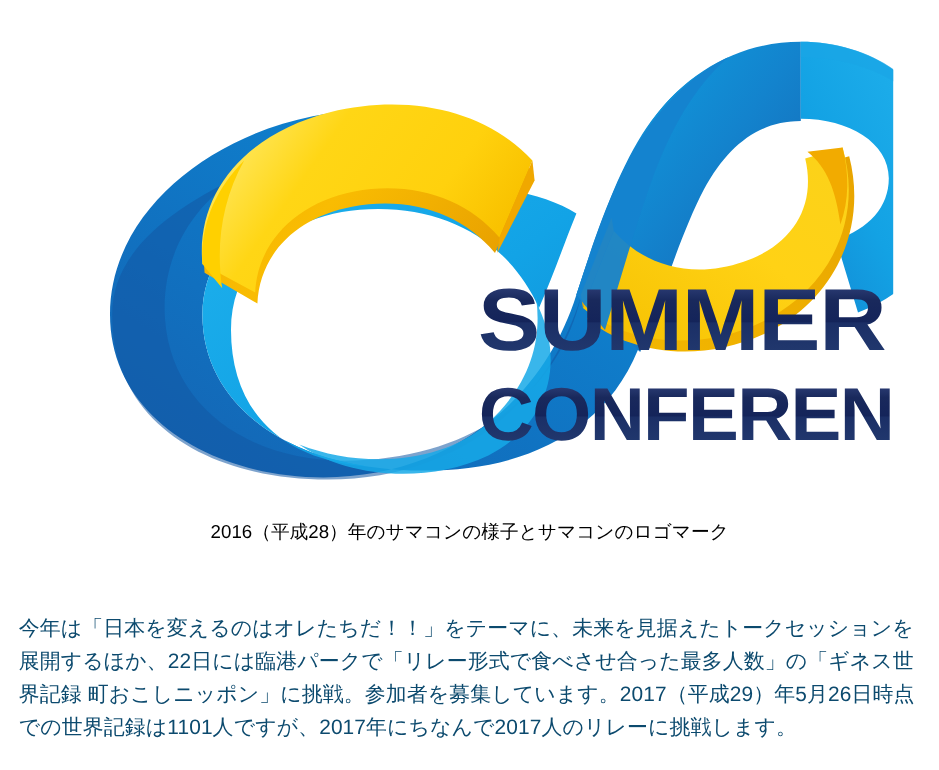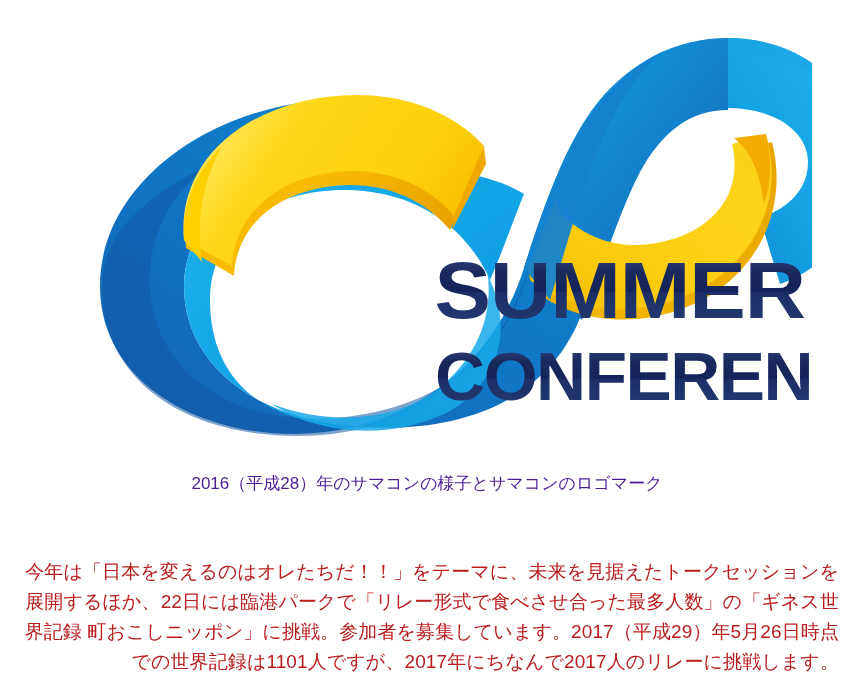--- a/index.html
+++ b/index.html
@@ -48,37 +48,37 @@
 
   
   .caption {
     position: absolute;
     left: 0;
     top: 472px;
     width: 854px;
     text-align: center;
     font-size: 17px;
     line-height: 24px;
-    color: #4c1d95;
+    color: #000000;
     font-family: "Liberation Sans", "DejaVu Sans", sans-serif;
     letter-spacing: 0px;
     white-space: nowrap;
   }
 
   
   .body-text {
     position: absolute;
     left: 17px;
     top: 538px;
     width: 822px;
     font-size: 19px;
     line-height: 30px;
-    color: #b91c1c;
+    color: #0c4a6e;
     font-family: "Liberation Sans", "DejaVu Sans", sans-serif;
-    text-align: right;
+    text-align: left;
     letter-spacing: 0.1px;
     word-break: break-all;
     overflow-wrap: anywhere;
   }
 </style>
 </head>
 <body>
 
 <div class="page">
 

